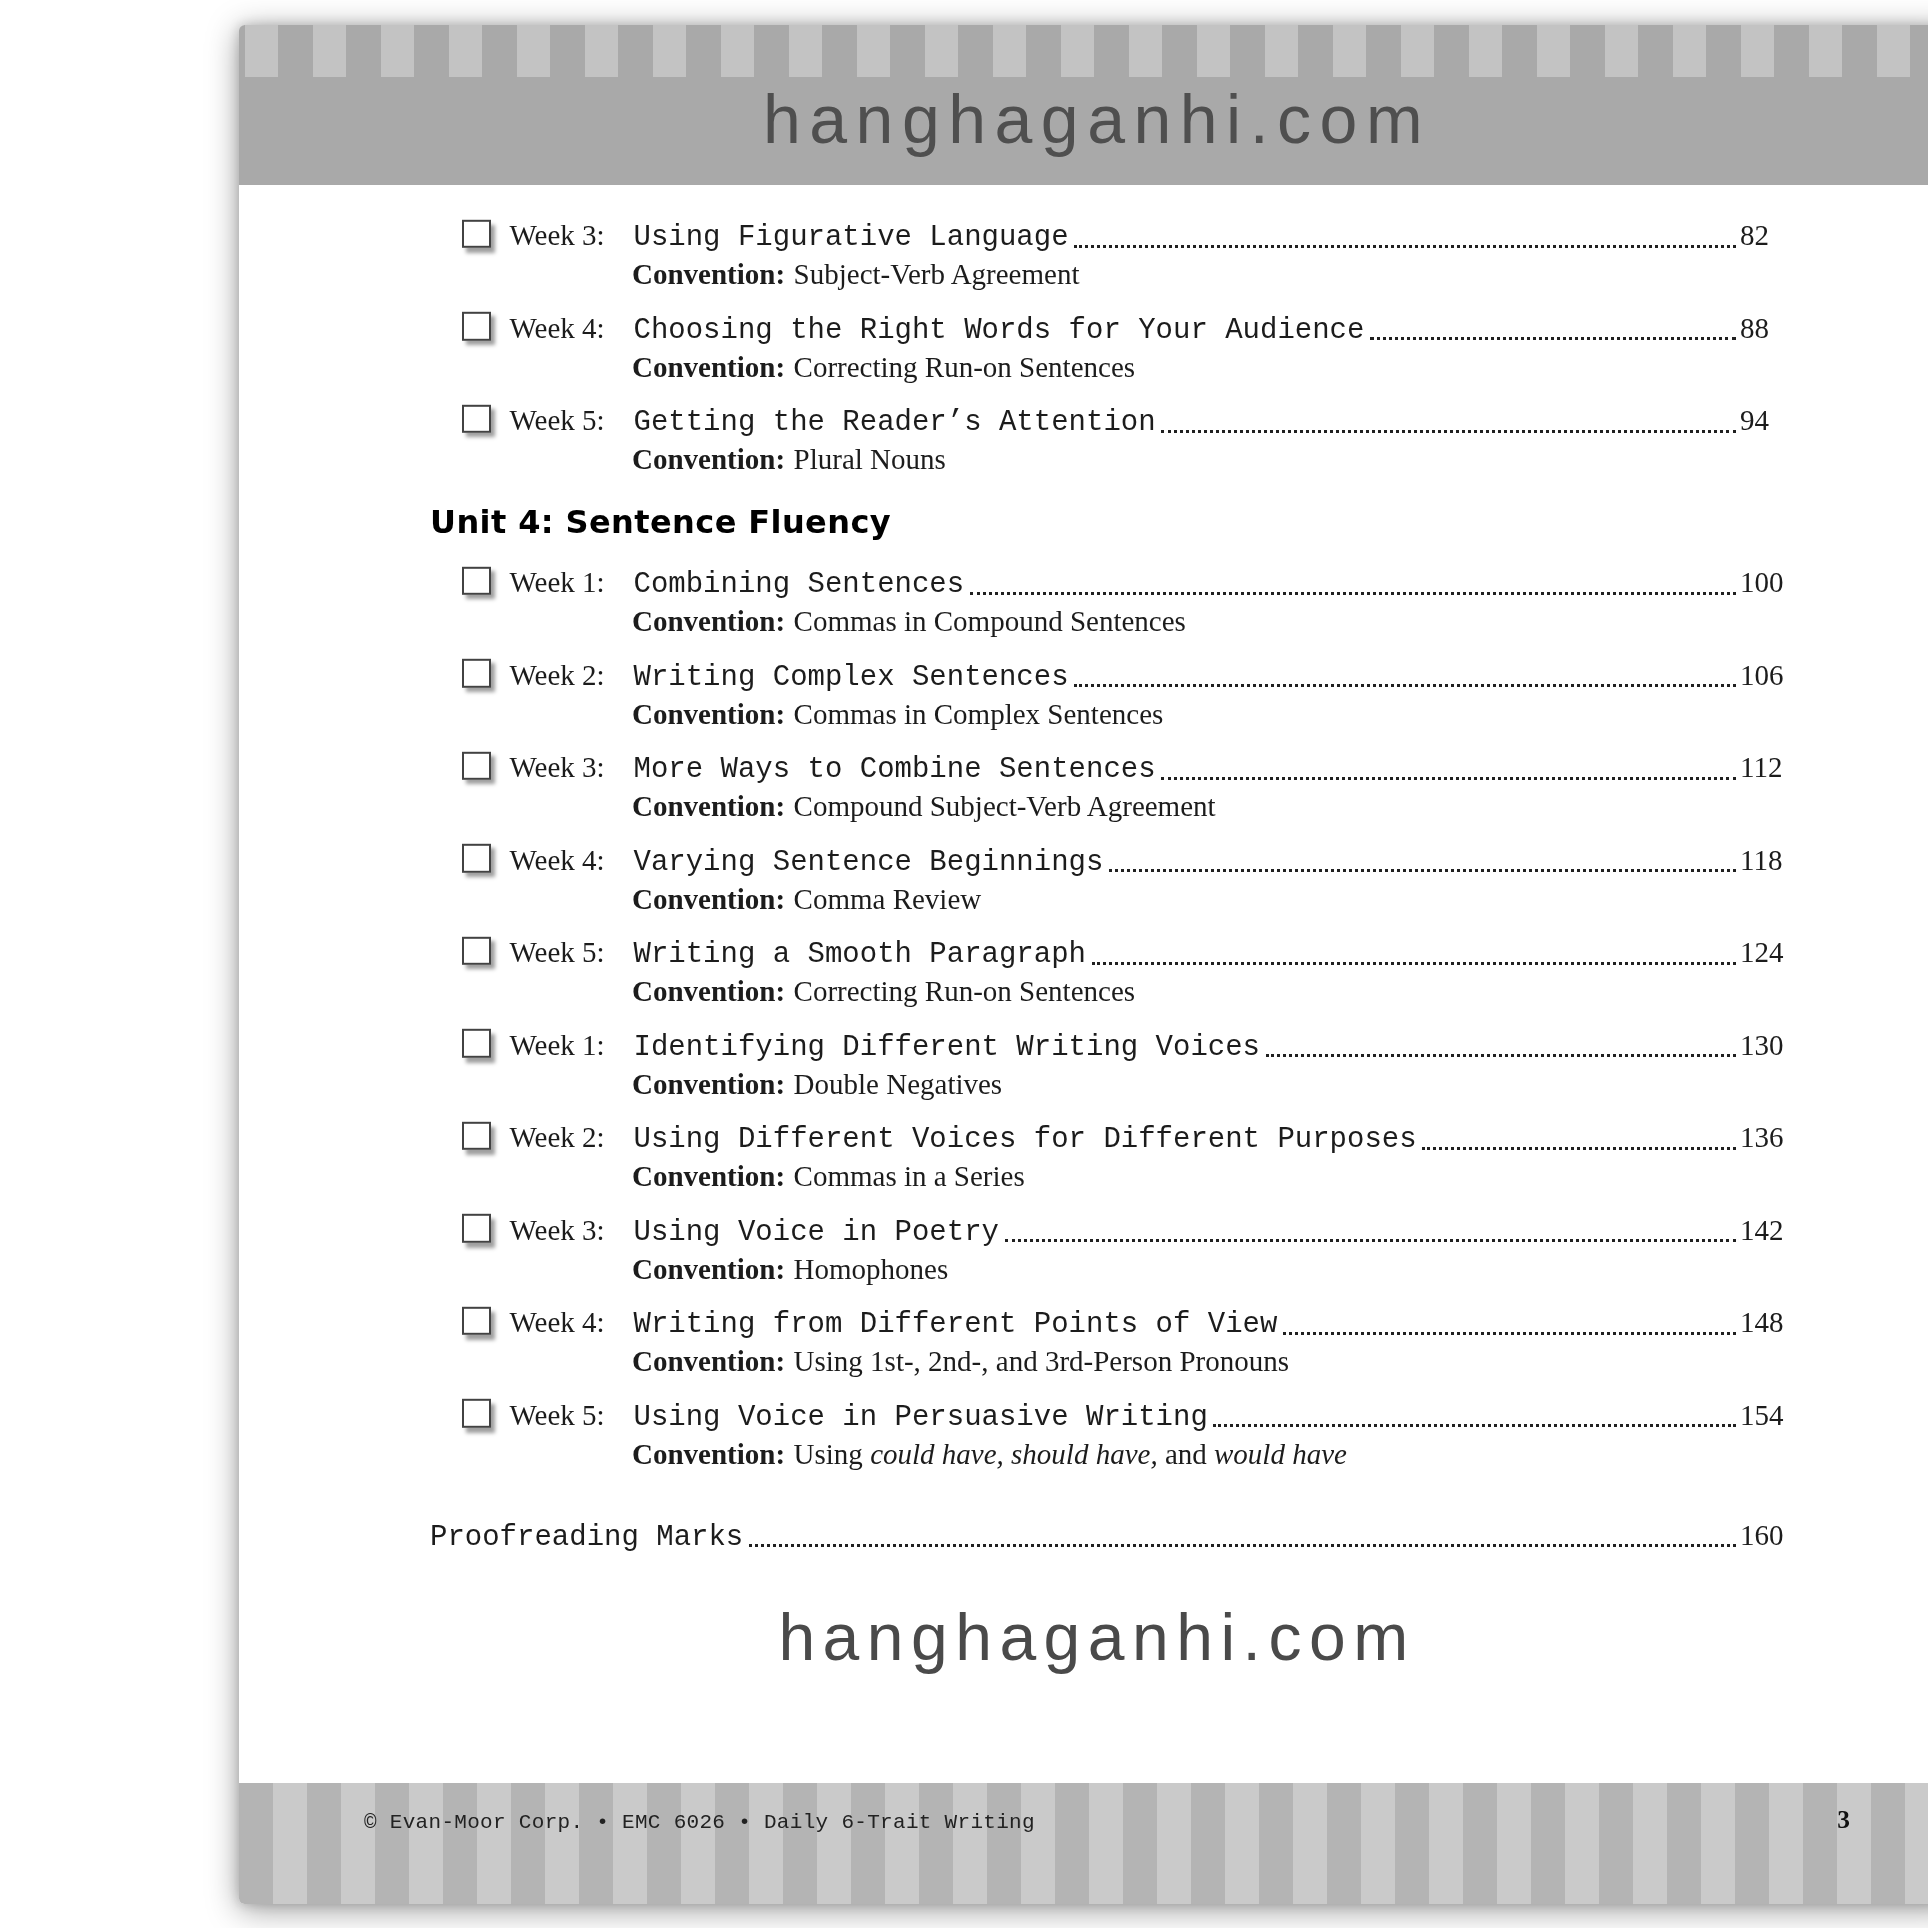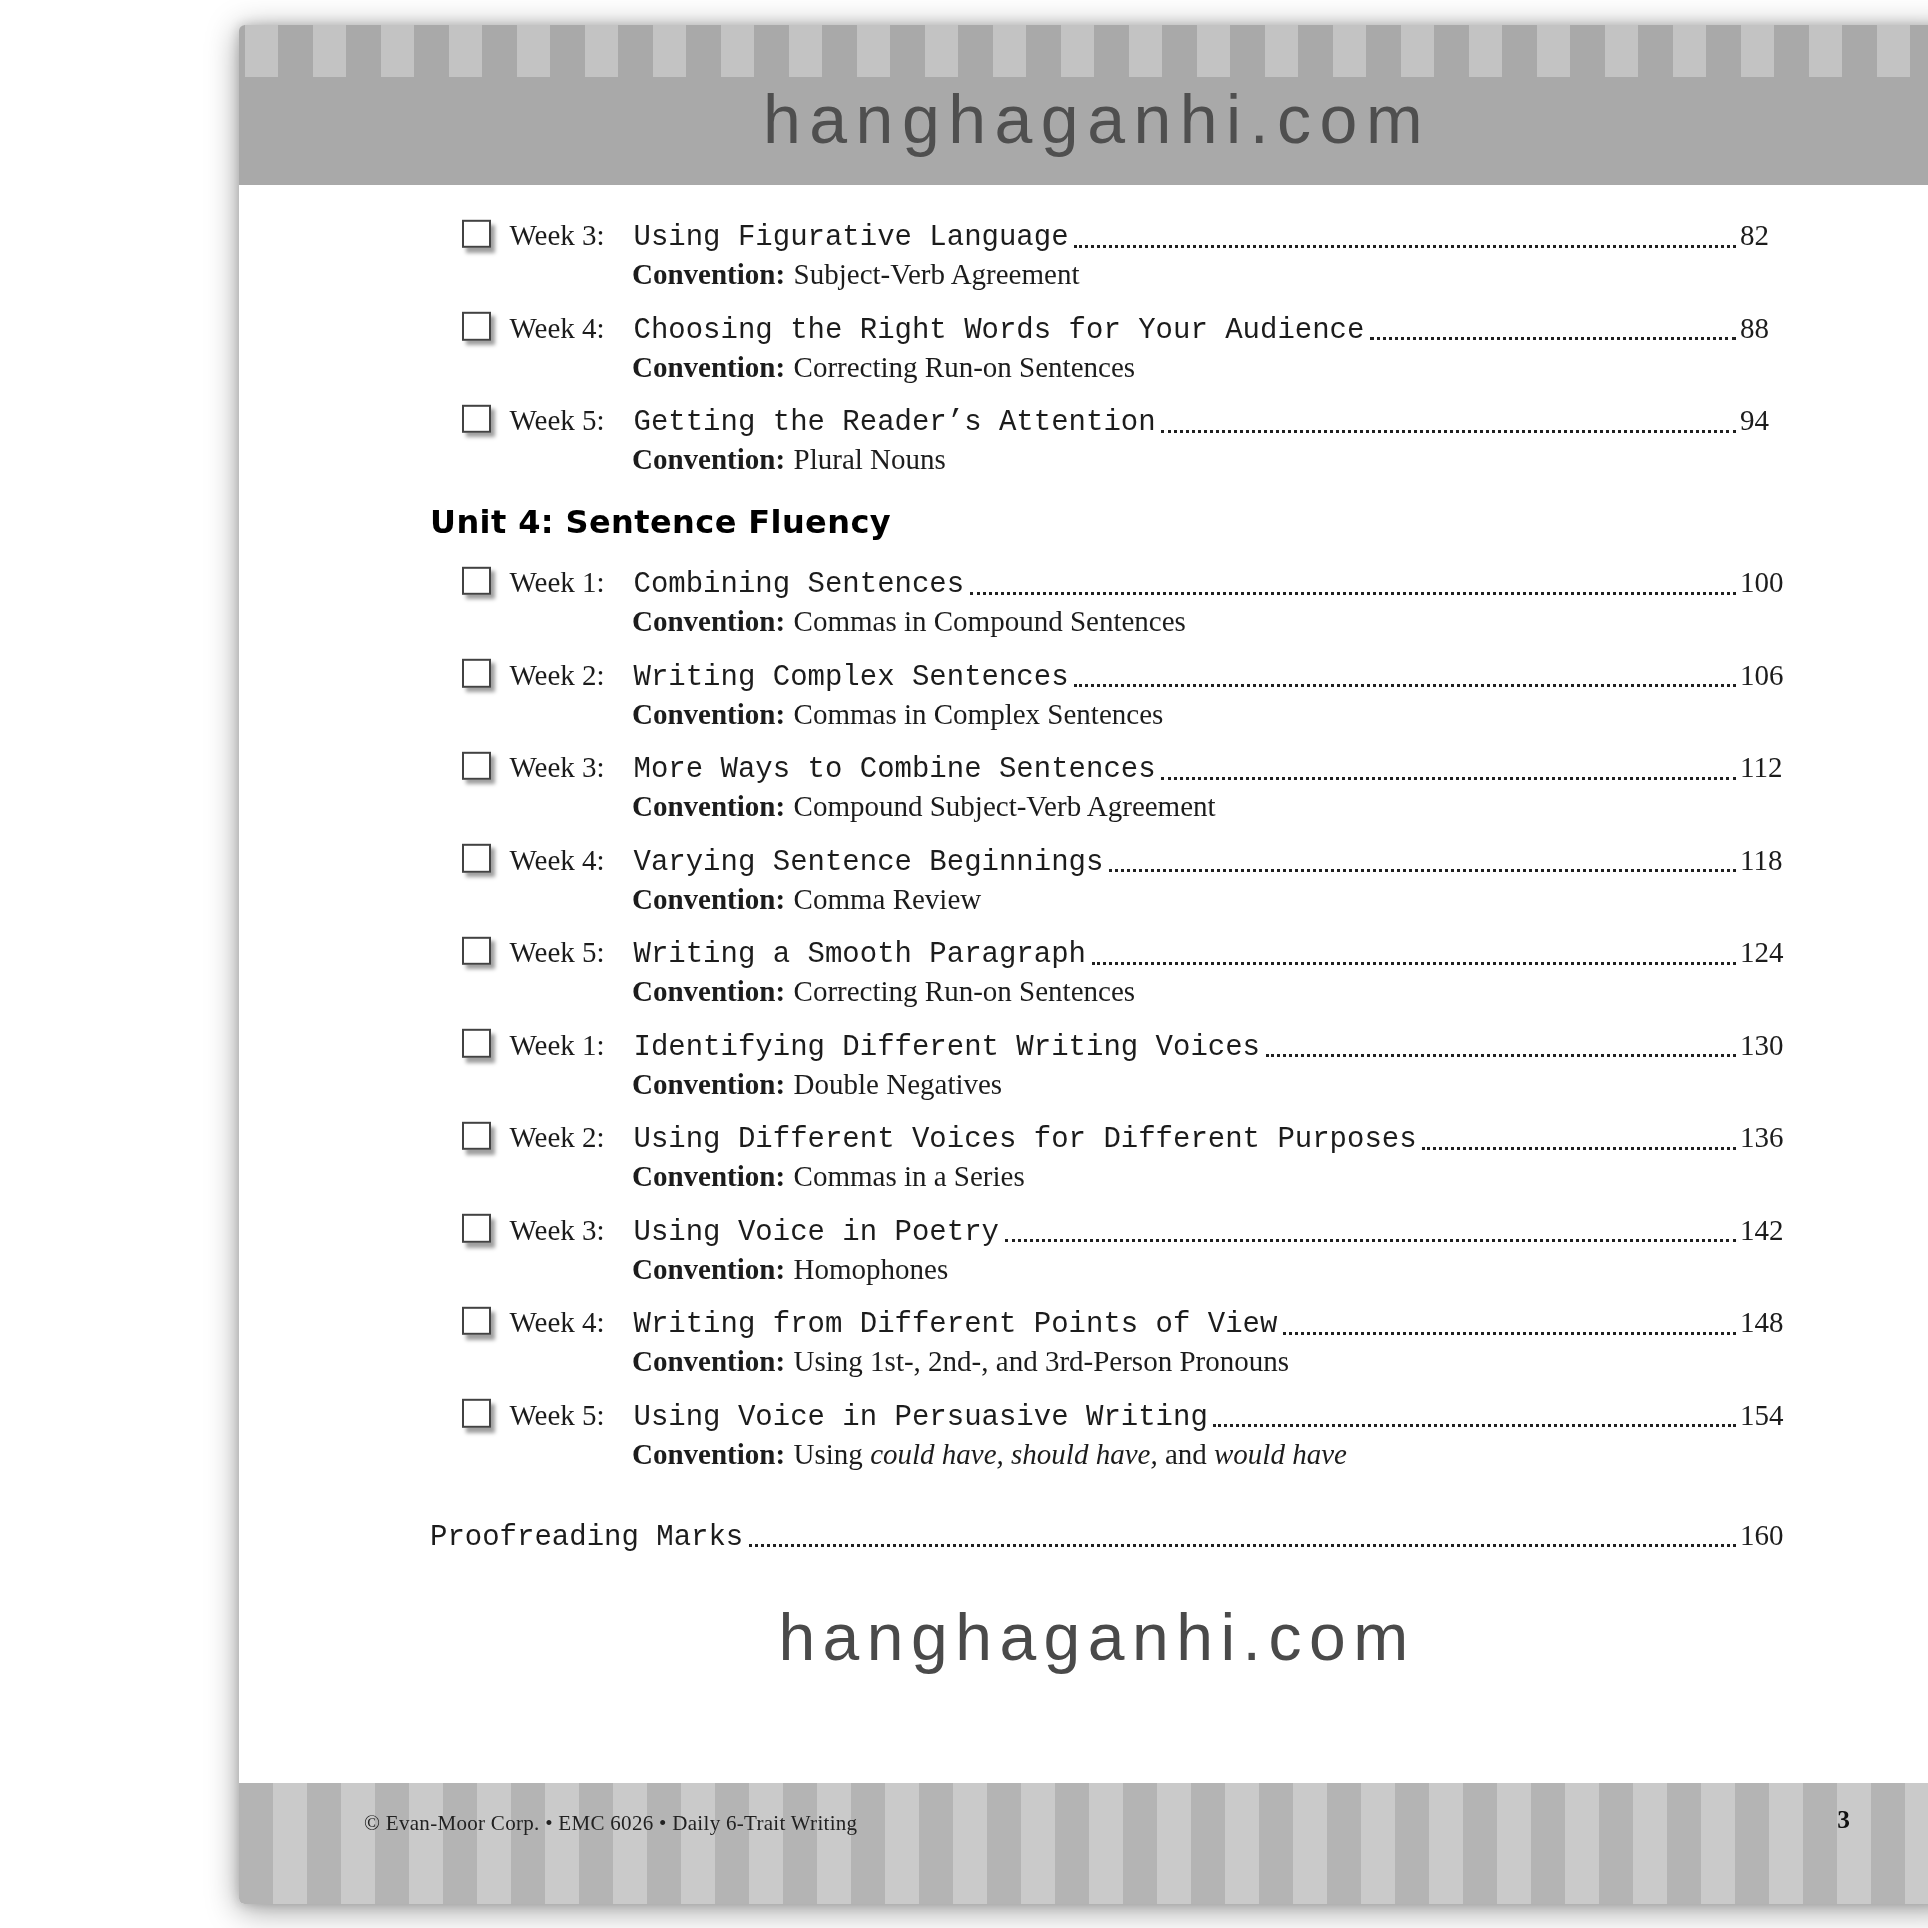--- a/index.html
+++ b/index.html
@@ -58,21 +58,21 @@
     font-family:"Liberation Sans",sans-serif;font-weight:400;
     font-size:66px;letter-spacing:7.5px;color:#4a4a4a;
   }
   
   .bottom-band{
     flex:none;height:121px;position:relative;
     background:repeating-linear-gradient(90deg,#b4b4b4 0 34px,#cacaca 34px 68px);
   }
   .footer-copy{
     position:absolute;left:125px;top:28px;
-    font-family:Liberation Serif, serif;font-size:21px;color:#222;
+    font-family:Liberation Mono, monospace;font-size:21px;color:#222;
     letter-spacing:0.3px;
   }
   .footer-page{
     position:absolute;right:105px;top:22.6px;
     font-family:"Liberation Serif",serif;font-weight:700;font-size:25.4px;color:#111;
   }
 </style>
 </head>
 <body>
 

